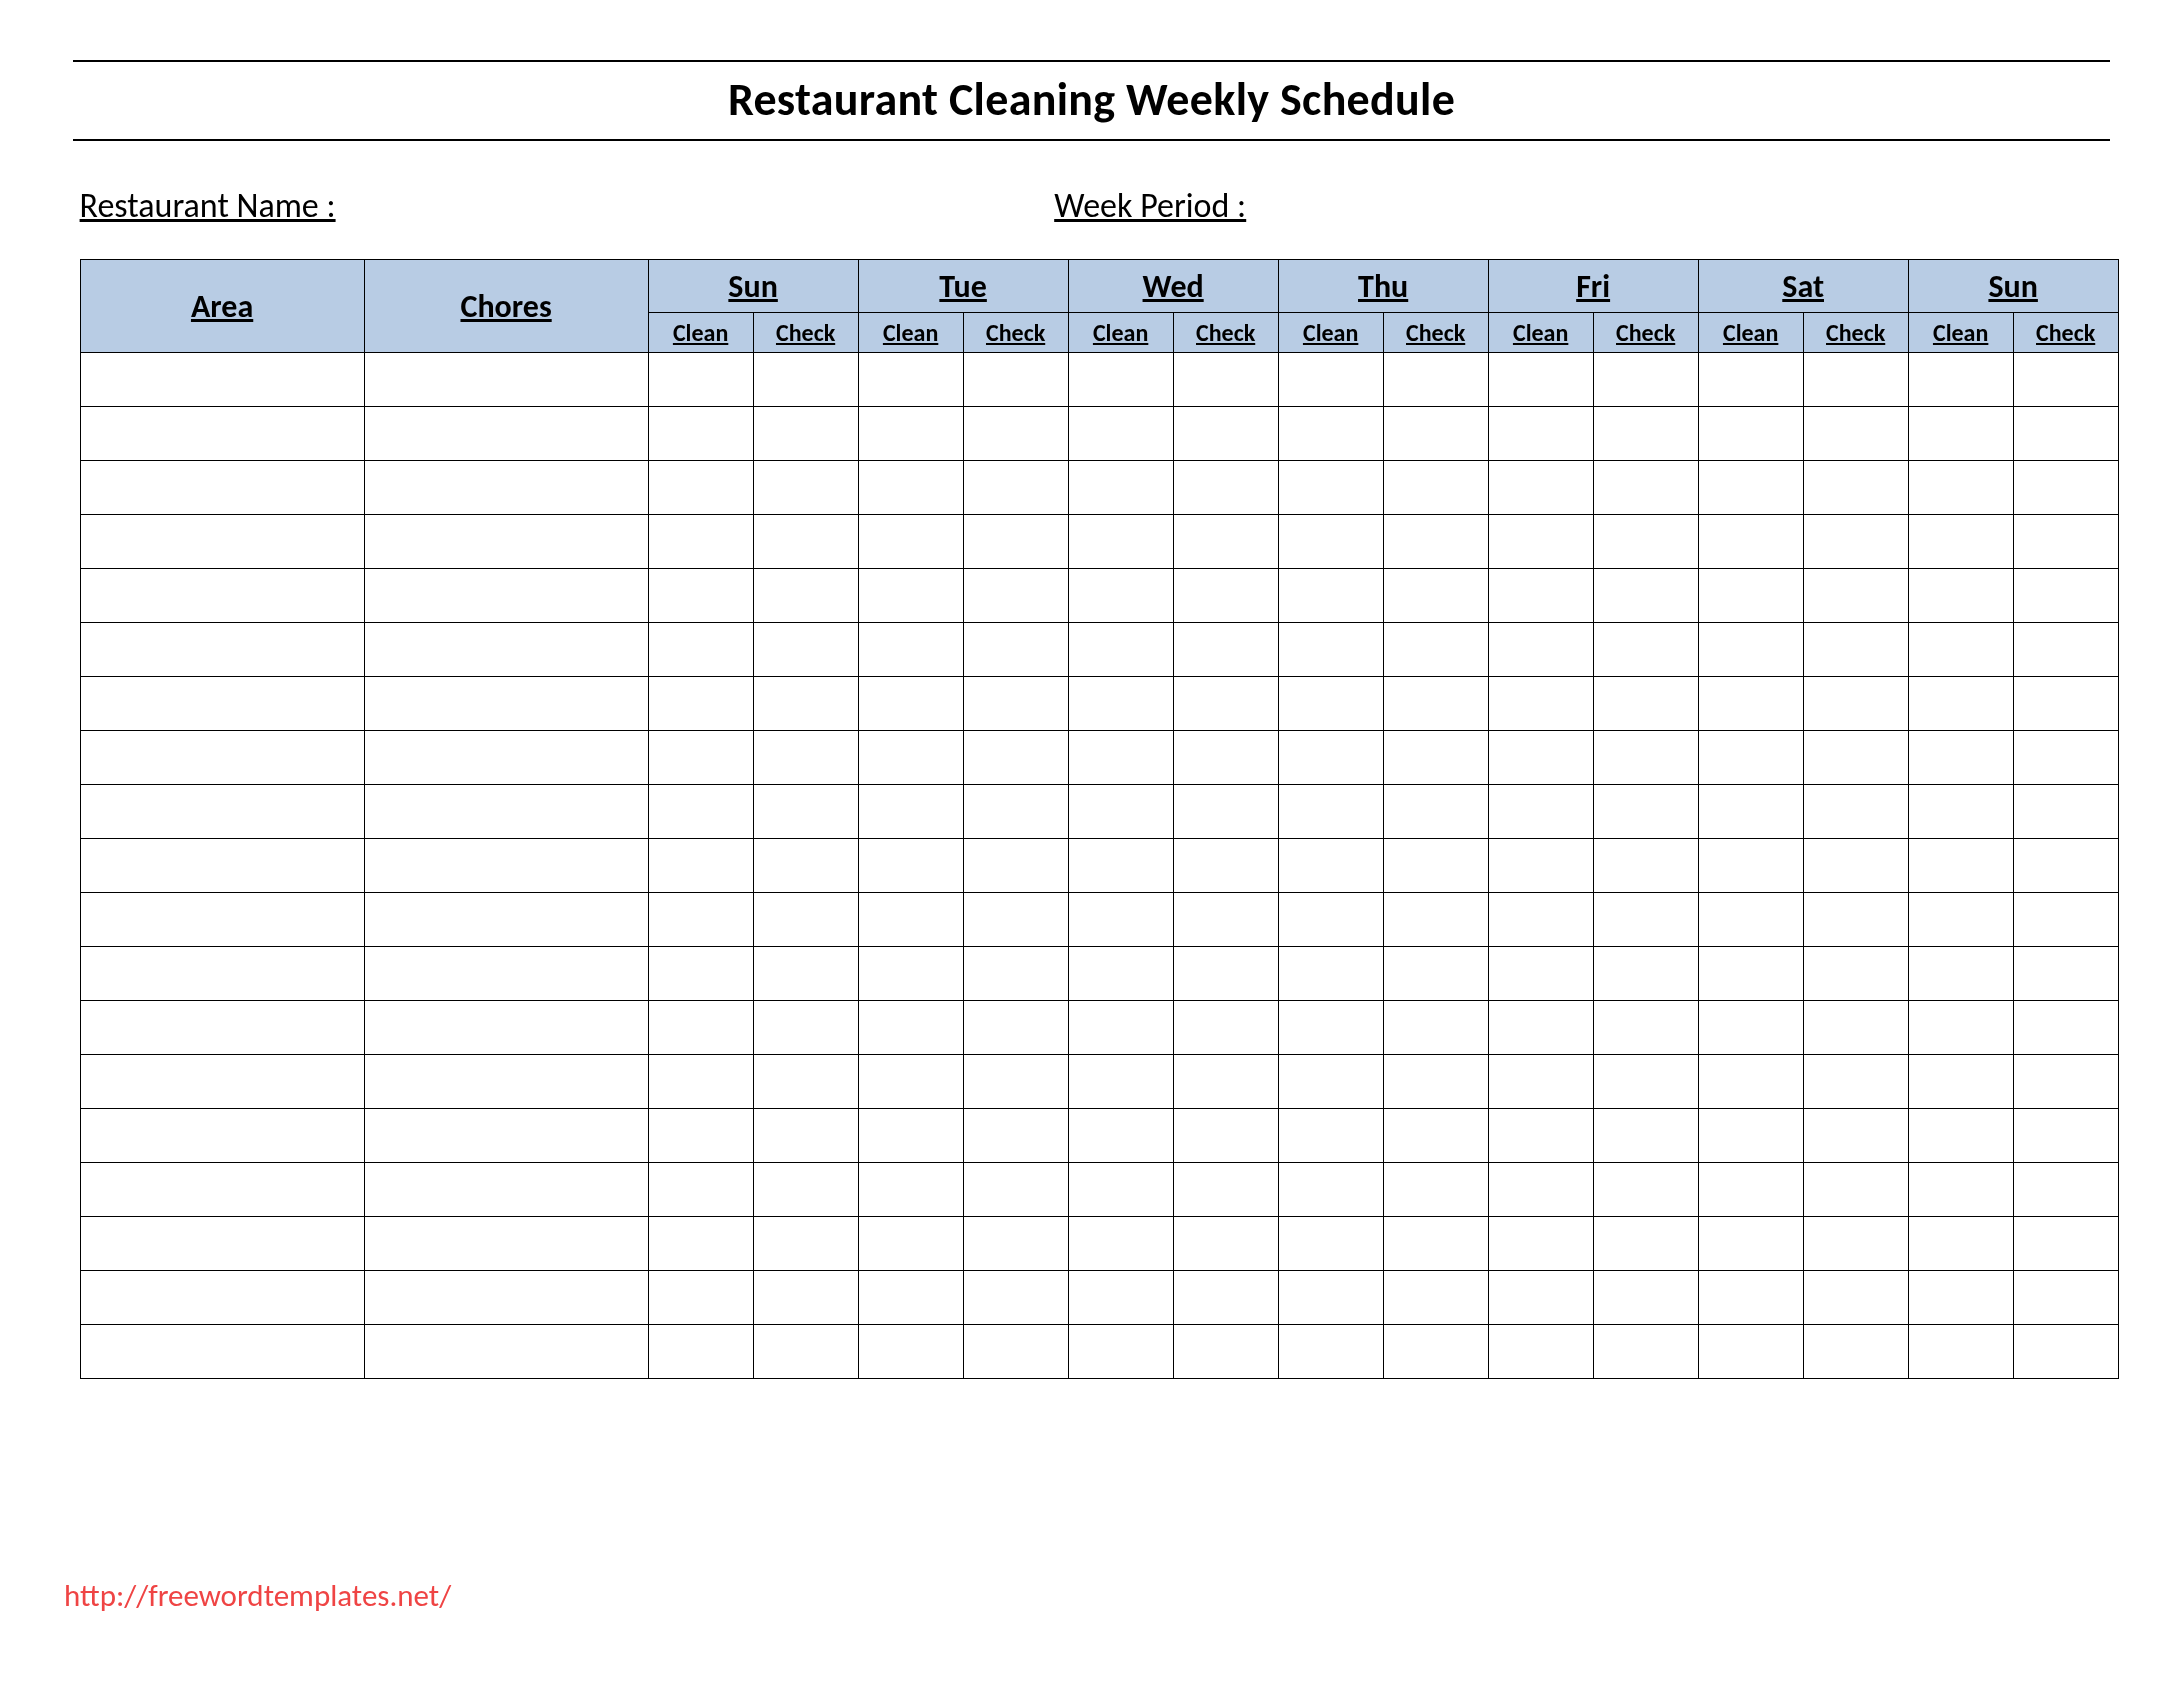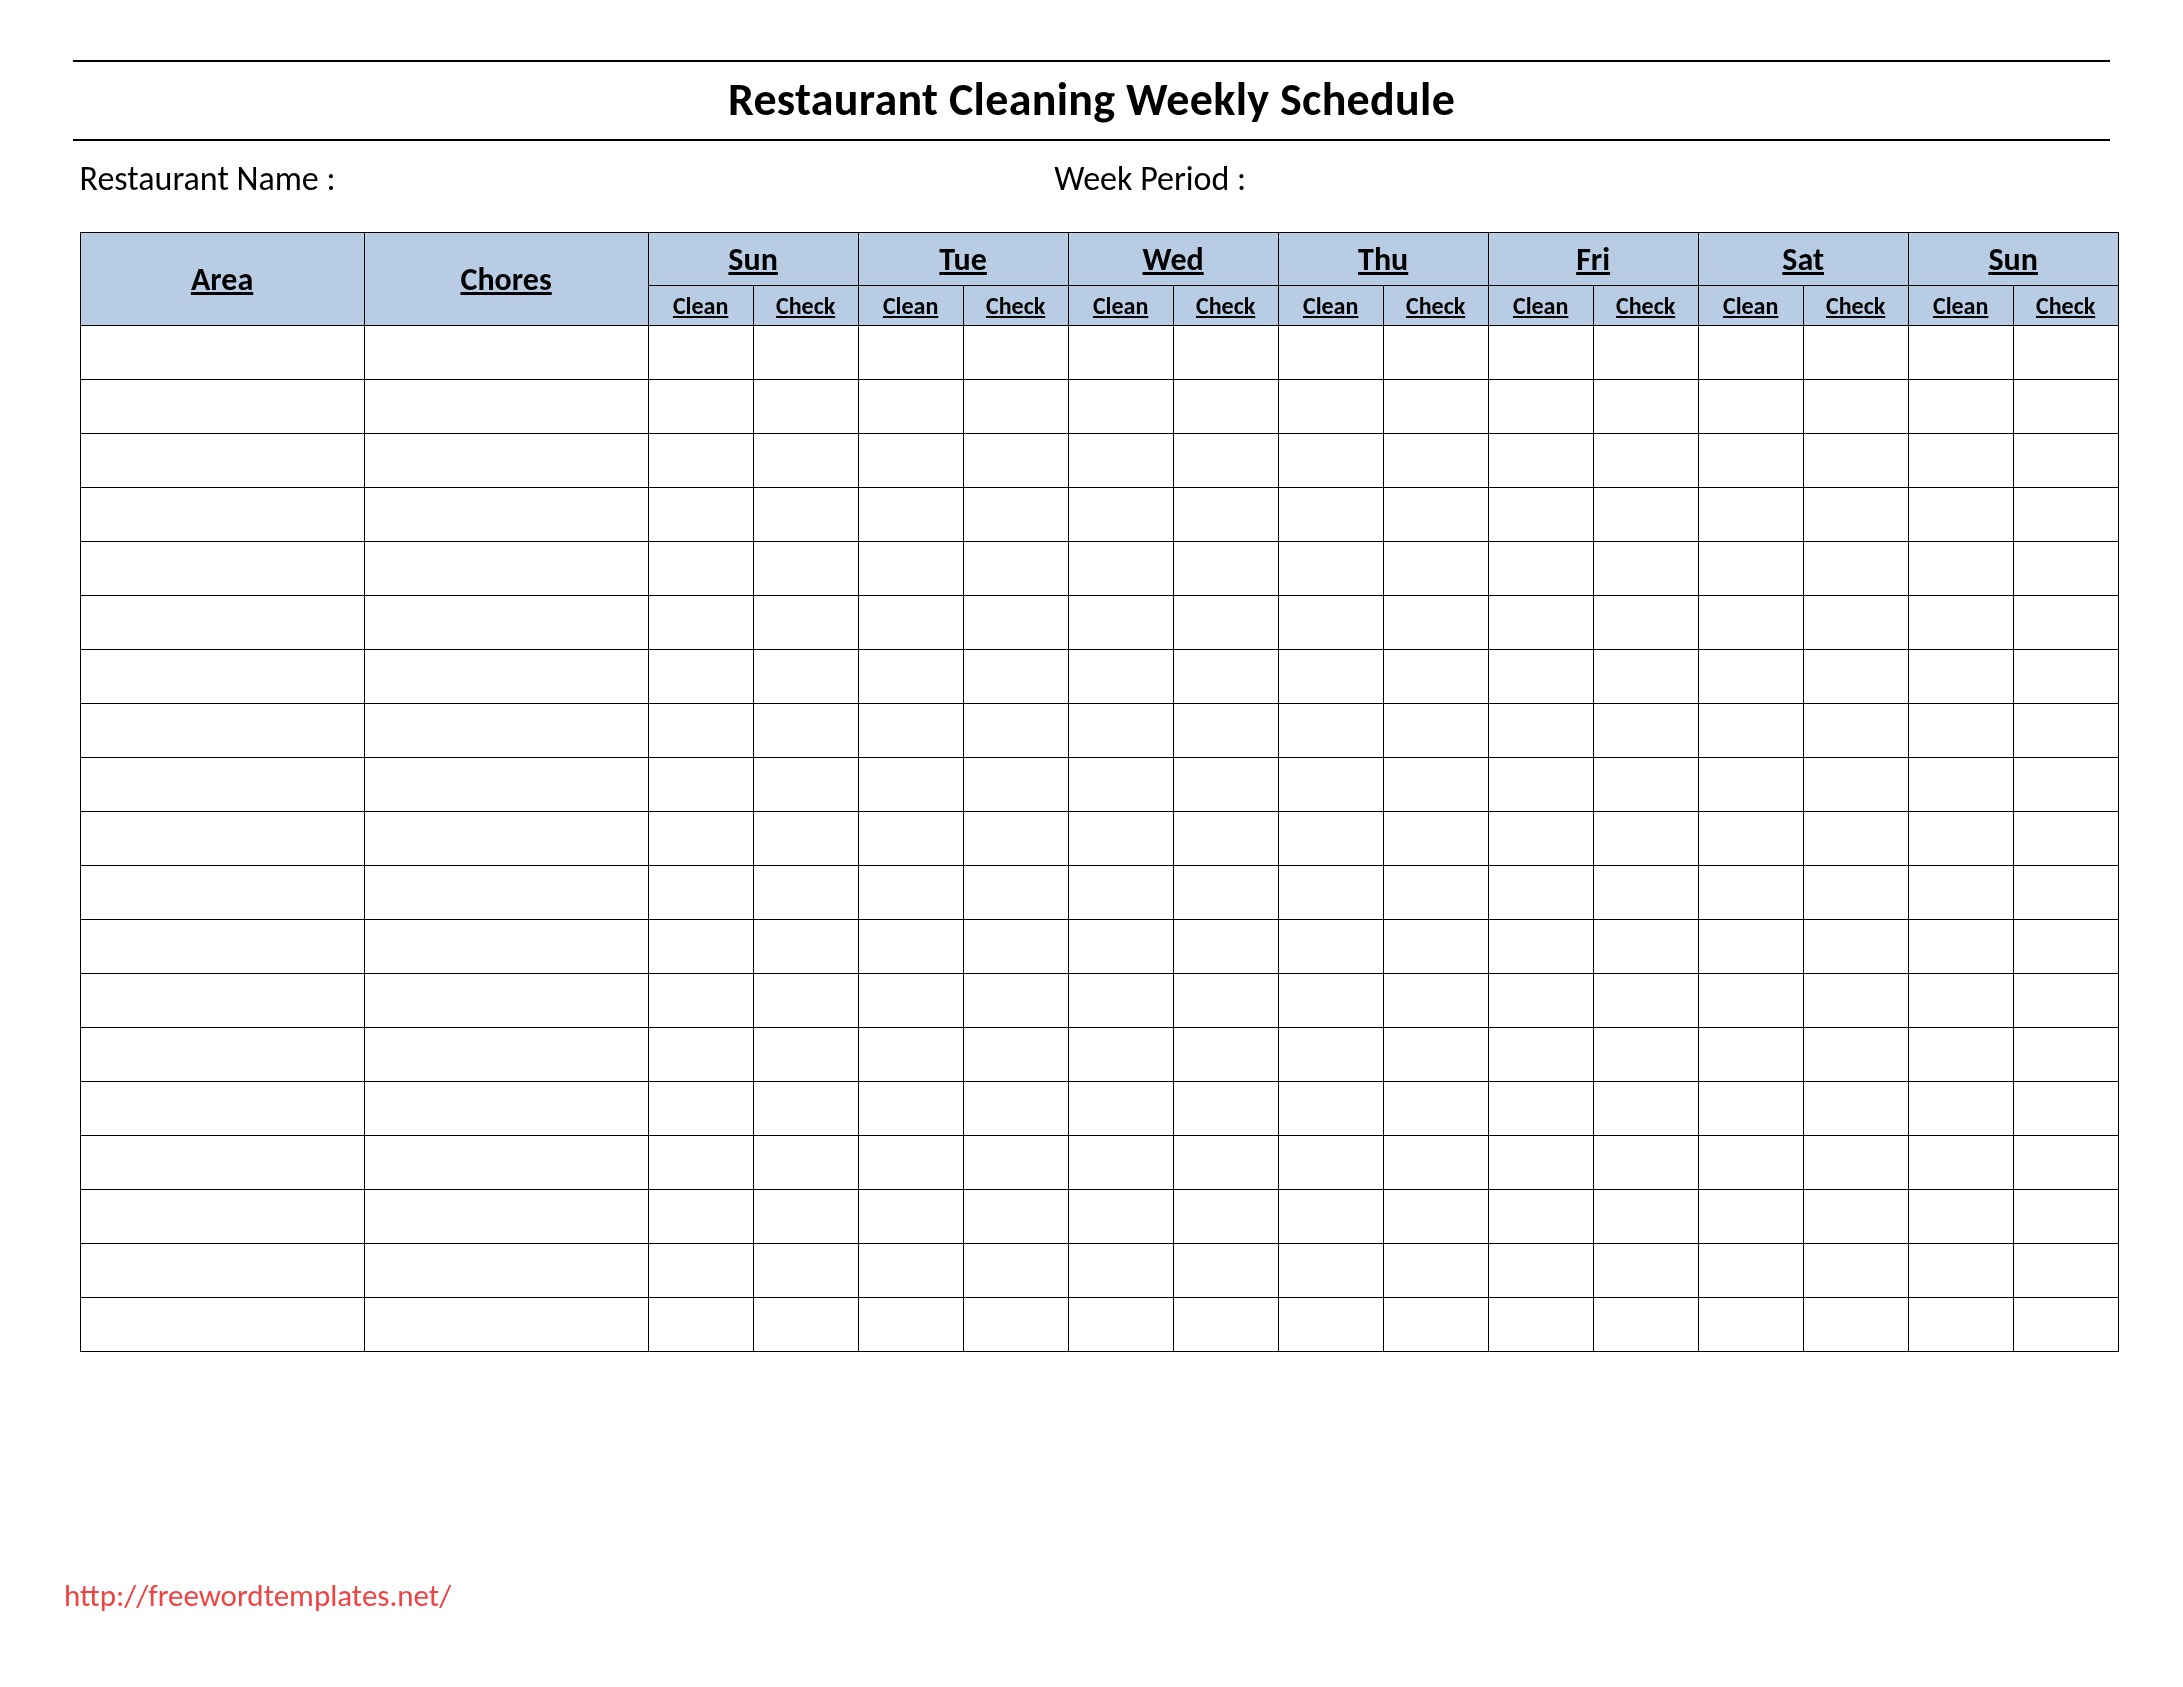--- a/index.html
+++ b/index.html
@@ -16,31 +16,32 @@
     width: 2183px;
     height: 1687px;
     padding: 60px 73px 40px 73px;
     position: relative;
   }
   .title-wrap {
     border-top: 2px solid #000;
     border-bottom: 2px solid #000;
     text-align: center;
     padding: 9.3px 0 12px 0;
-    margin-bottom: 17px;
+    margin-bottom: 44px;
   }
   .title {
     font-size: 46px;
     font-weight: bold;
     letter-spacing: 0.3px;
   }
   .meta-row {
     display: flex;
     font-size: 34px;
     margin: 0 0 33px 6.6px;
+    text-decoration: underline;
   }
   .meta-left { flex: 0 0 48%; }
   .meta-right { flex: 0 0 52%; }
   table.schedule {
     border-collapse: collapse;
     width: 2038px;
     margin-left: 6.6px;
     table-layout: fixed;
     text-decoration: underline;
   }

